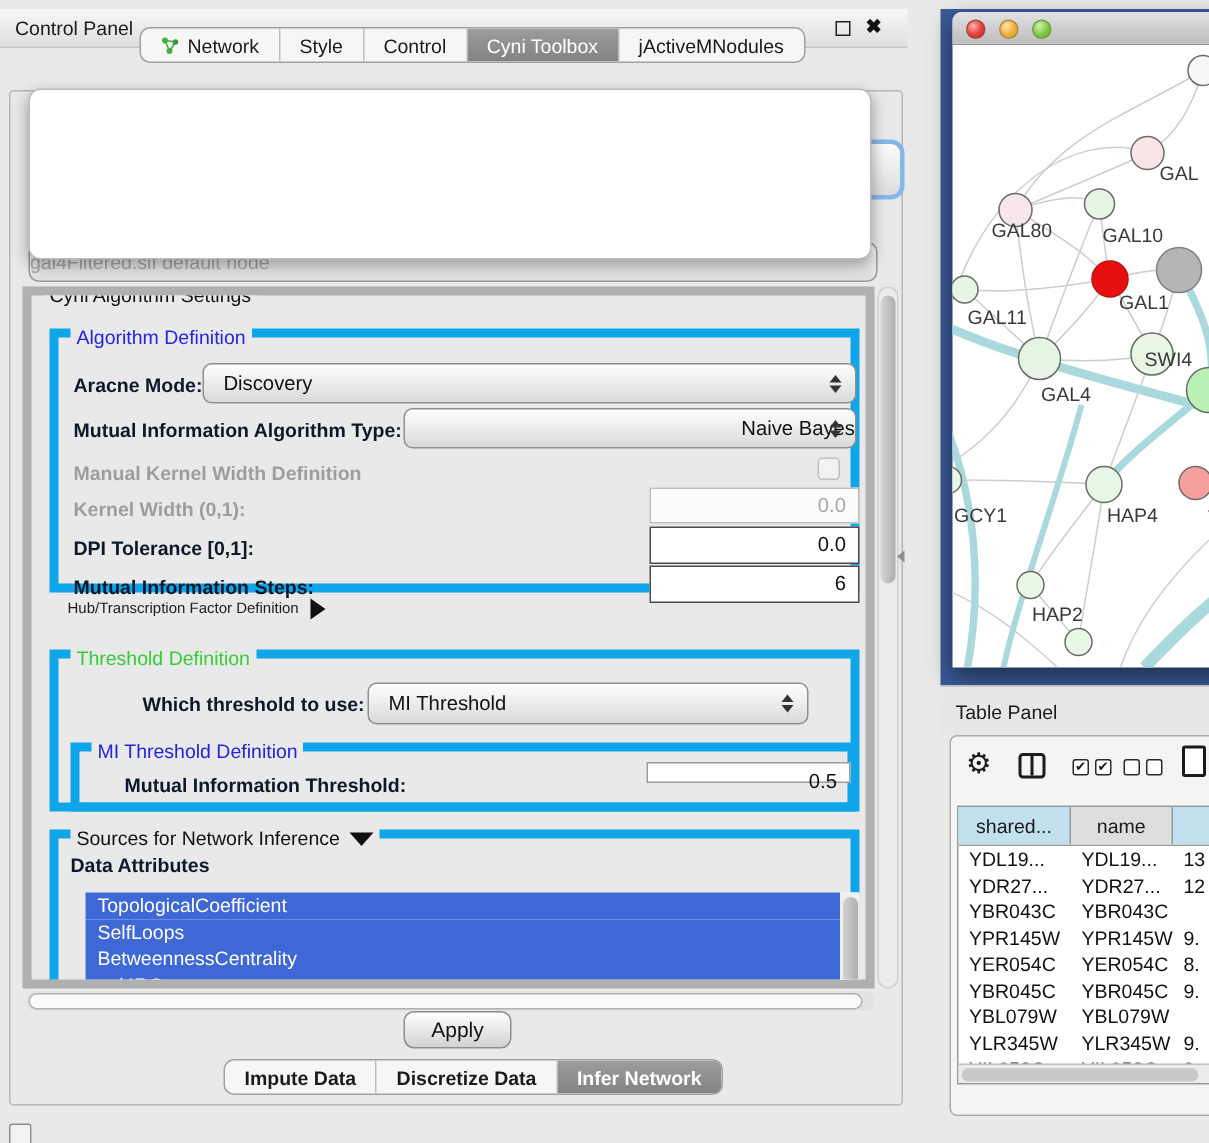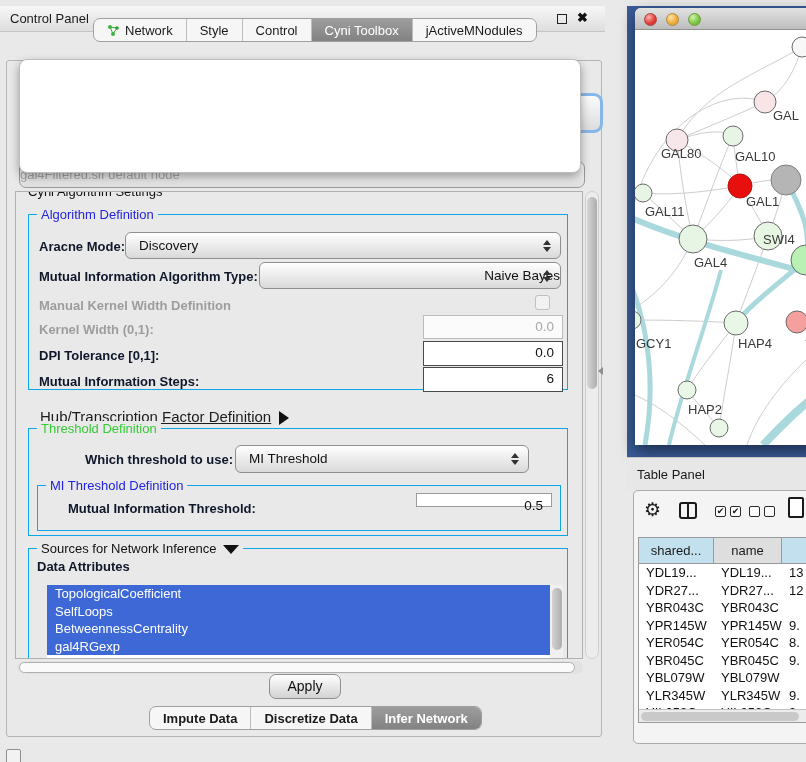--- a/index.html
+++ b/index.html
@@ -32,21 +32,21 @@
     border:3px solid #86b7ea; background:linear-gradient(#fbfbfb,#dcdcdc); z-index:1; }
 
   
   .popup { position:absolute; left:12px; top:-2px; width:562px; height:114px; background:#fff;
     border:1px solid #bdbdbd; border-radius:8px; box-shadow:0 4px 10px rgba(0,0,0,.35); z-index:5; padding-top:3px; }
   .popup-placeholder { text-align:center; color:#bdbdbd; font-size:13.5px; height:16px; }
   .algo-item { font-size:13.5px; color:#111; line-height:15.9px; padding-left:6px; white-space:nowrap; }
   .algo-item.sel { font-weight:bold; }
 
   
-  .group { position:absolute; border:1px solid #0ea5e9; }
+  .group { position:absolute; border:6px solid #0ea5e9; }
   .legend { position:absolute; top:-8px; left:8px; background:#e9e9e9; padding:0 4px; font-size:13px; color:#111; white-space:nowrap; }
   .legend.blue { color:#2323e0; }
   .legend.green { color:#35cc35; }
 
   .settings { left:8px; top:130px; width:568px; height:468px; overflow:hidden; border-color:#b0b0b0; }
 
   .lbl { position:absolute; font-size:13px; font-weight:bold; color:#0f172a; white-space:nowrap; }
   .lbl.disabled { color:#9d9d9d; }
 
   .combo { position:absolute; border:1px solid #8f8f8f; border-radius:6px;
@@ -198,21 +198,21 @@
         <span class="lbl disabled" style="left:10px;top:107px;">Kernel Width (0,1):</span>
         <div class="field disabled" style="left:394px;top:100px;width:140px;height:24px;line-height:22px;">0.0</div>
 
         <span class="lbl" style="left:10px;top:133px;">DPI Tolerance [0,1]:</span>
         <div class="field dark" style="left:394px;top:126px;width:140px;height:25px;line-height:22px;">0.0</div>
 
         <span class="lbl" style="left:10px;top:159px;">Mutual Information Steps:</span>
         <div class="field dark" style="left:394px;top:152px;width:140px;height:25px;line-height:22px;">6</div>
       </div>
 
-      <span style="position:absolute;left:24px;top:216px;font-size:15px;color:#1c1c1c;text-decoration:underline;">
+      <span style="position:absolute;left:24px;top:202px;font-size:10px;color:#1c1c1c;">
         <span>Hub/Transcription Factor Definition</span><span class="arrow-right"></span>
       </span>
 
       <div class="group" style="left:12px;top:236px;width:540px;height:108px;">
         <span class="legend green">Threshold Definition</span>
 
         <span class="lbl" style="left:56px;top:23px;">Which threshold to use:</span>
         <div class="combo" style="left:206px;top:16px;width:294px;height:28px;line-height:26px;">
           <span>MI Threshold</span>
           <span class="spin"></span>

